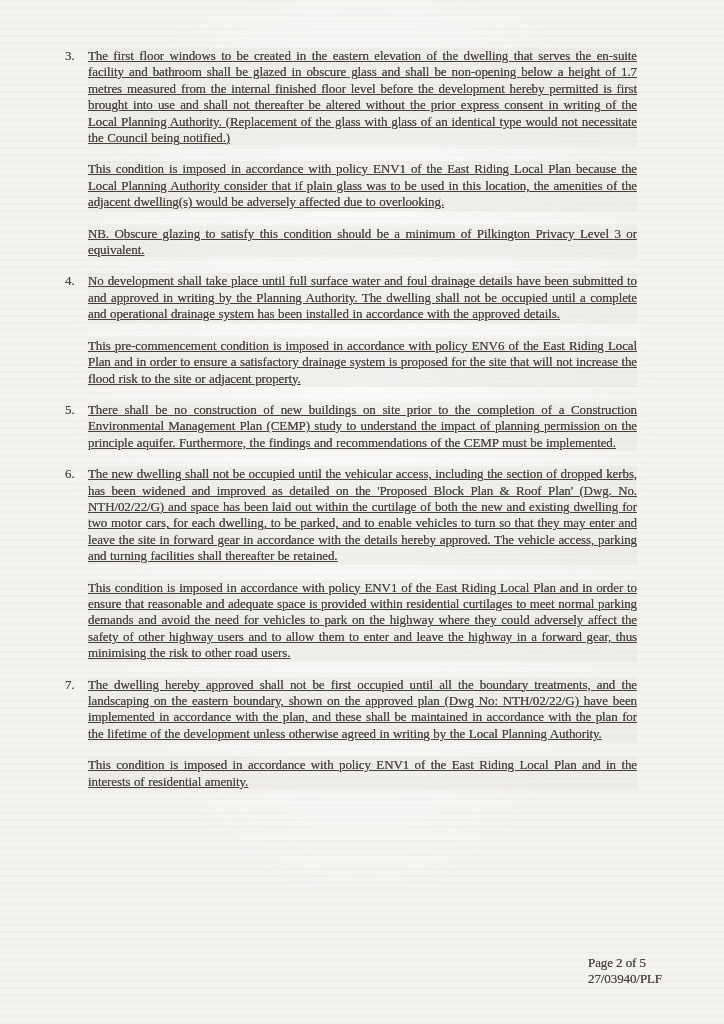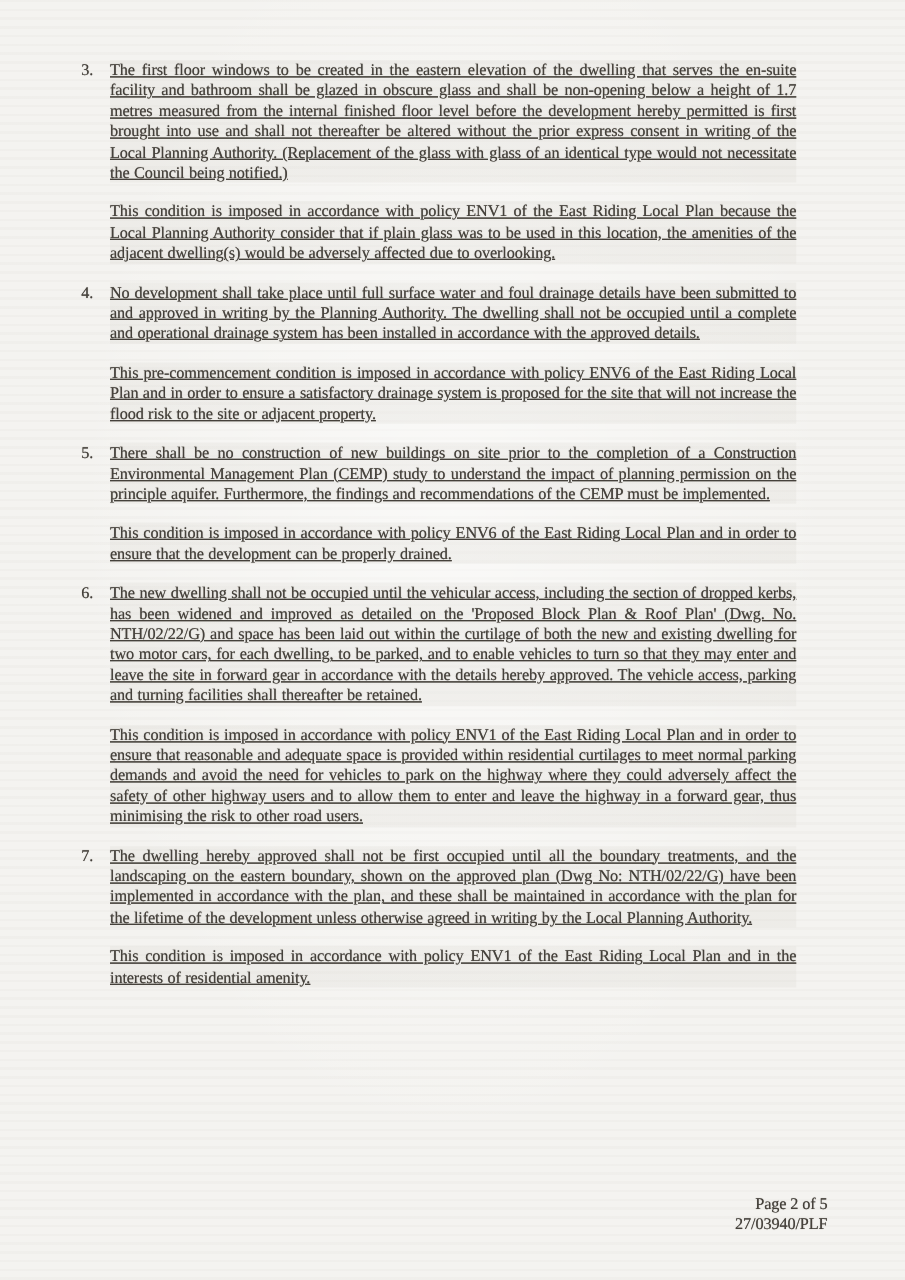--- a/index.html
+++ b/index.html
@@ -47,53 +47,53 @@
     text-align: justify;
     margin: 0 0 15px 0;
     text-shadow: 0 0 0.6px rgba(69,65,59,0.75);
     background: linear-gradient(rgba(214,211,204,0.22), rgba(214,211,204,0.22));
     text-decoration: underline;
   }
   .footer {
     position: absolute;
     top: 955px;
     right: 62px;
-    text-align: right;
+    text-align: left;
     font-size: 13px;
     line-height: 16px;
     letter-spacing: -0.1px;
     text-shadow: 0 0 0.6px rgba(69,65,59,0.75);
   }
 </style>
 </head>
 <body>
 
 <div class="page">
 
   <div class="cond">
     <div class="cond-num">3.</div>
     <div class="cond-body">
       <p class="para">The first floor windows to be created in the eastern elevation of the dwelling that serves the en-suite facility and bathroom shall be glazed in obscure glass and shall be non-opening below a height of 1.7 metres measured from the internal finished floor level before the development hereby permitted is first brought into use and shall not thereafter be altered without the prior express consent in writing of the Local Planning Authority.  (Replacement of the glass with glass of an identical type would not necessitate the Council being notified.)</p>
       <p class="para">This condition is imposed in accordance with policy ENV1 of the East Riding Local Plan because the Local Planning Authority consider that if plain glass was to be used in this location, the amenities of the adjacent dwelling(s) would be adversely affected due to overlooking.</p>
+      <p class="para">NB.  Obscure glazing to satisfy this condition should be a minimum of Pilkington Privacy Level 3 or equivalent.</p>
     </div>
   </div>
 
   <div class="cond">
     <div class="cond-num">4.</div>
     <div class="cond-body">
       <p class="para">No development shall take place until full surface water and foul drainage details have been submitted to and approved in writing by the Planning Authority. The dwelling shall not be occupied until a complete and operational drainage system has been installed in accordance with the approved details.</p>
       <p class="para">This pre-commencement condition is imposed in accordance with policy ENV6 of the East Riding Local Plan and in order to ensure a satisfactory drainage system is proposed for the site that will not increase the flood risk to the site or adjacent property.</p>
     </div>
   </div>
 
   <div class="cond">
     <div class="cond-num">5.</div>
     <div class="cond-body">
       <p class="para">There shall be no construction of new buildings on site prior to the completion of a Construction Environmental Management Plan (CEMP) study to understand the impact of planning permission on the principle aquifer. Furthermore, the findings and recommendations of the CEMP must be implemented.</p>
-      <p class="para">This condition is imposed in accordance with policy ENV6 of the East Riding Local Plan and in order to ensure that the development can be properly drained.</p>
     </div>
   </div>
 
   <div class="cond">
     <div class="cond-num">6.</div>
     <div class="cond-body">
       <p class="para">The new dwelling shall not be occupied until the vehicular access, including the section of dropped kerbs, has been widened and improved as detailed on the 'Proposed Block Plan &amp; Roof Plan' (Dwg. No. NTH/02/22/G) and space has been laid out within the curtilage of both the new and existing dwelling for two motor cars, for each dwelling, to be parked, and to enable vehicles to turn so that they may enter and leave the site in forward gear in accordance with the details hereby approved. The vehicle access, parking and turning facilities shall thereafter be retained.</p>
       <p class="para">This condition is imposed in accordance with policy ENV1 of the East Riding Local Plan and in order to ensure that reasonable and adequate space is provided within residential curtilages to meet normal parking demands and avoid the need for vehicles to park on the highway where they could adversely affect the safety of other highway users and to allow them to enter and leave the highway in a forward gear, thus minimising the risk to other road users.</p>
     </div>
   </div>

